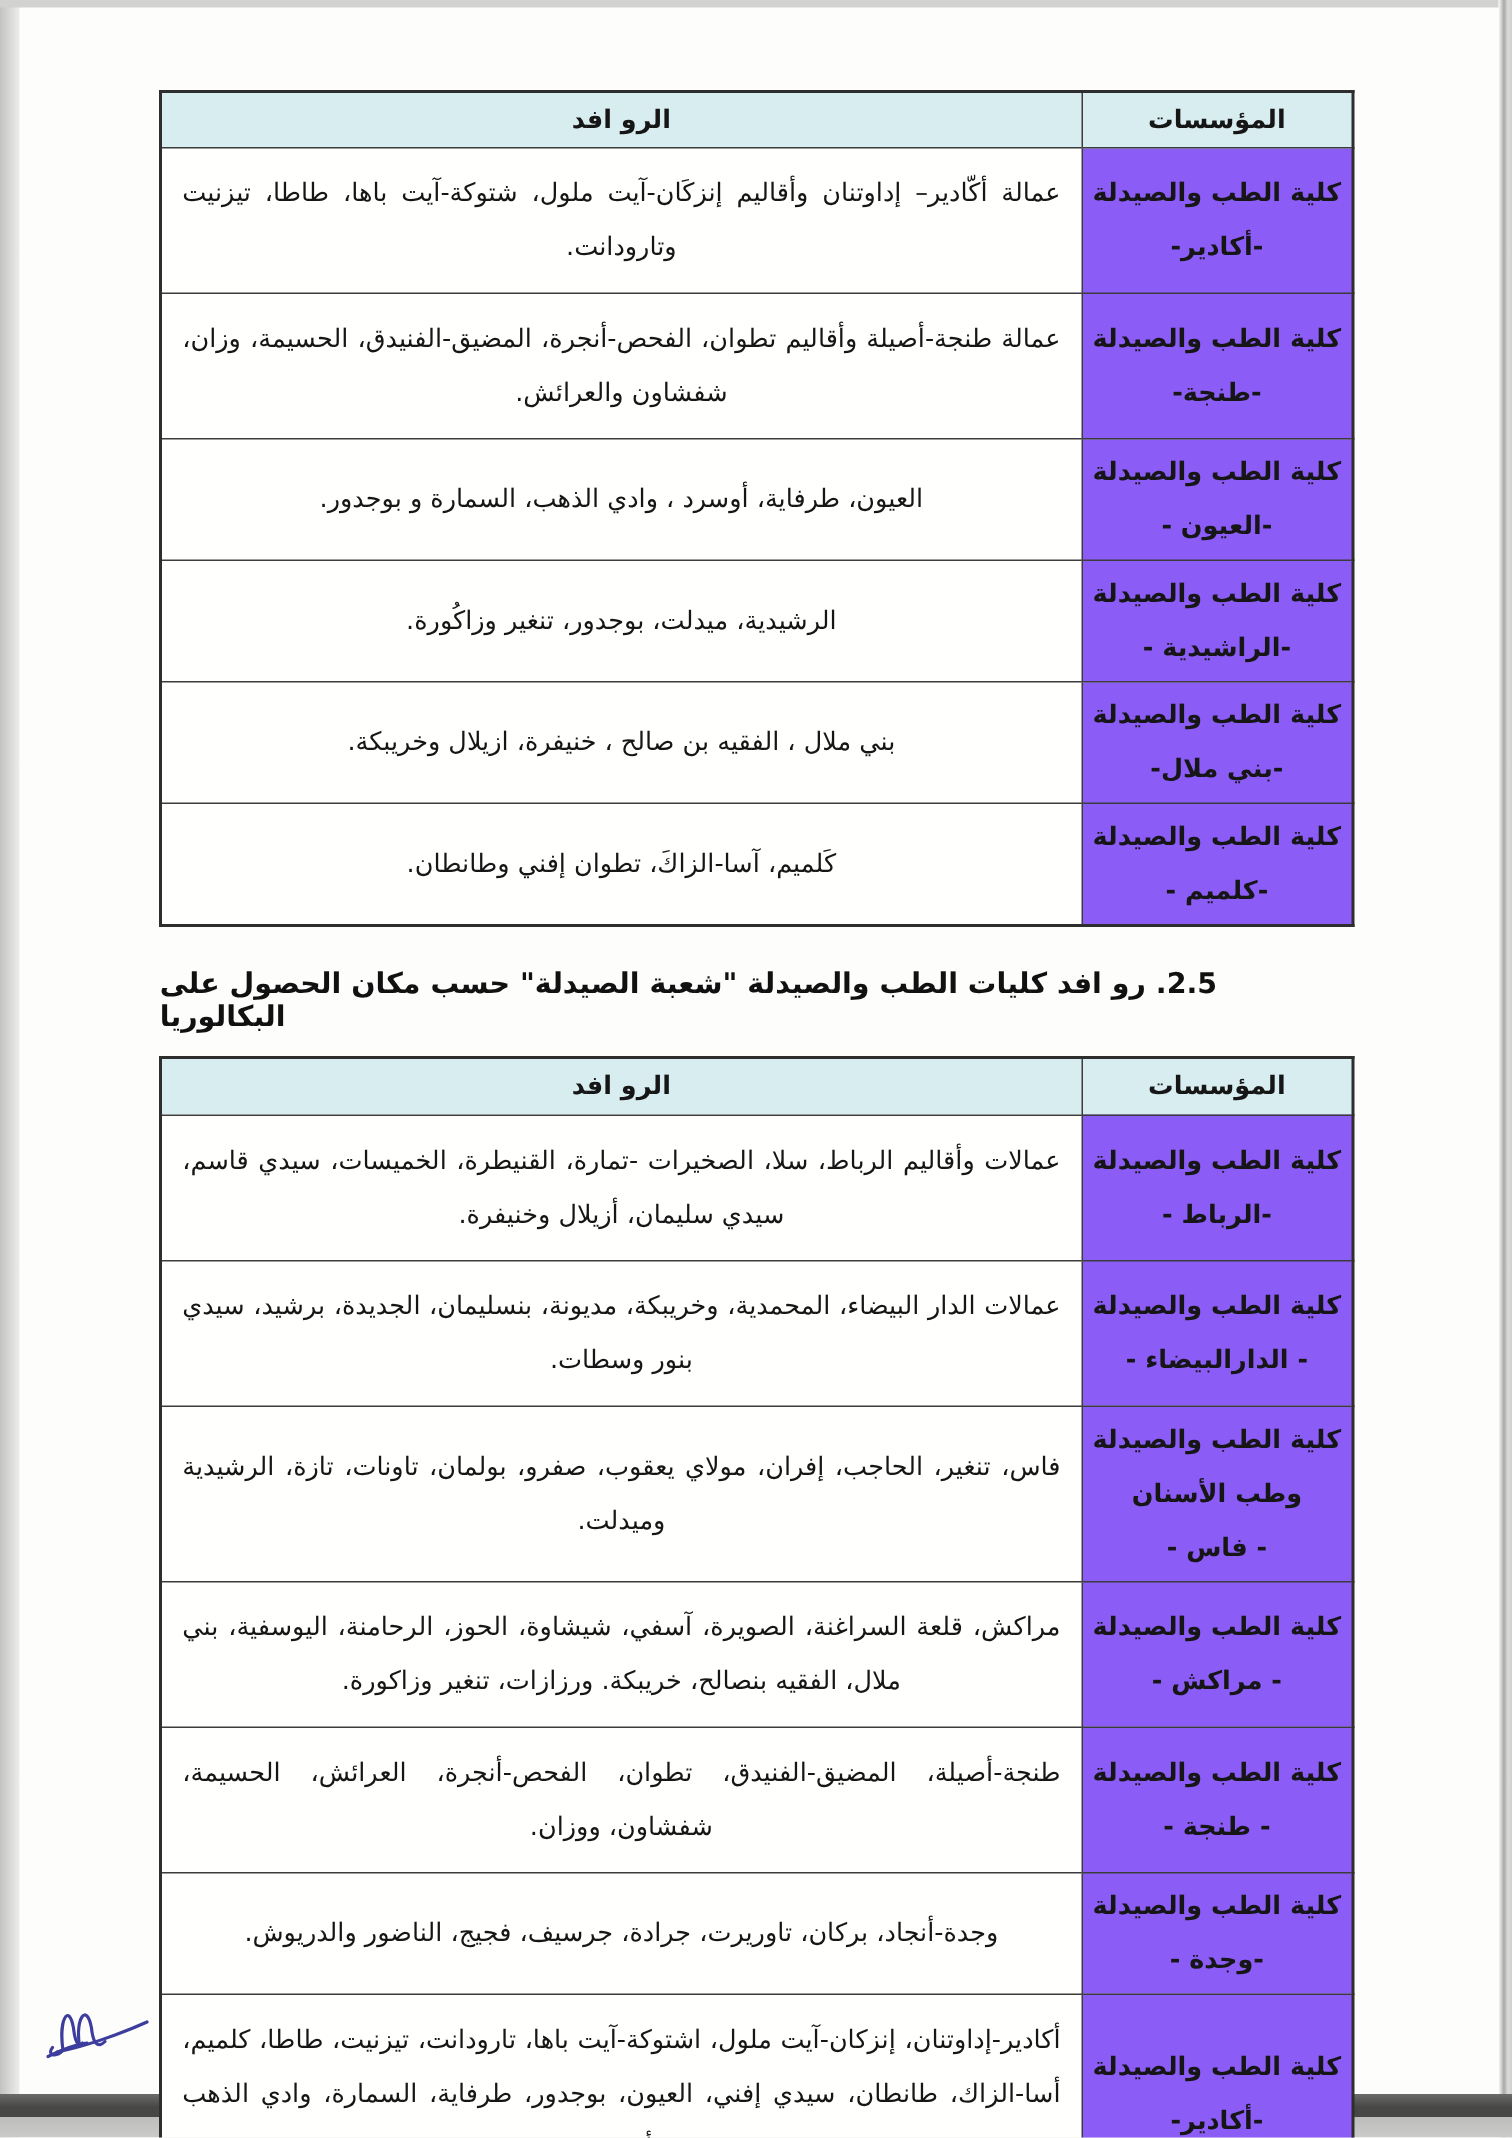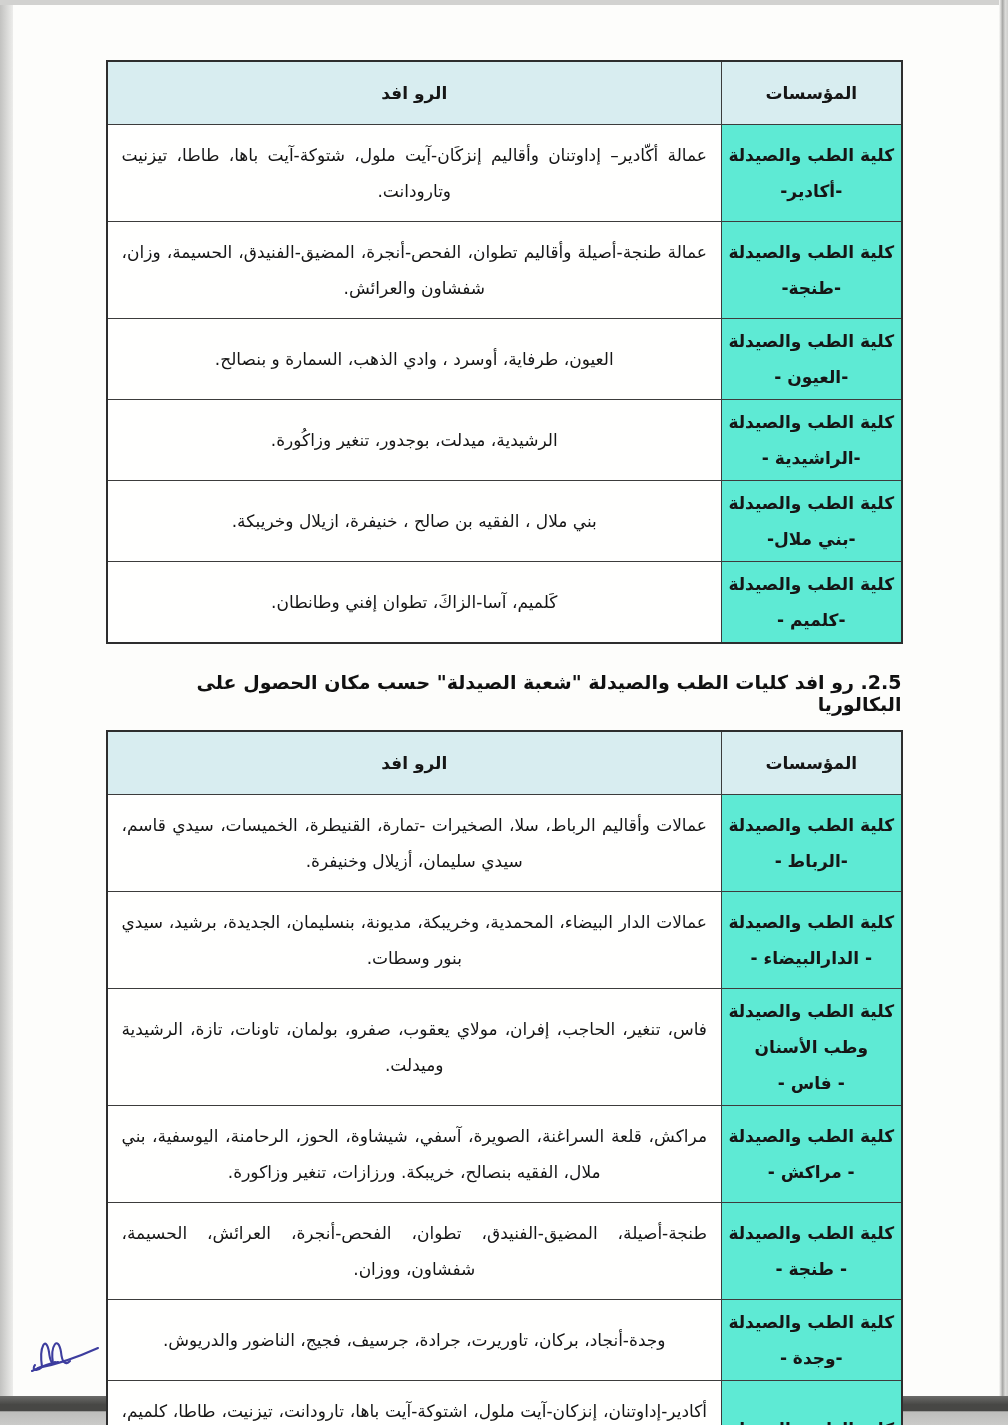--- a/index.html
+++ b/index.html
@@ -36,43 +36,43 @@
   }
   table.doc-table { border: 2.2px solid #2e2e2e; }
   col.inst-col { width: 180px; }
   col.feed-col { width: 615px; }
 
   th.hdr {
     background: #d8edf0;
     font-weight: bold;
     font-size: 18px;
     text-align: center;
-    padding: 21px 8px;
+    padding: 8px 8px;
     margin-left: 31px;
   }
   td.inst {
     font-weight: bold;
     text-align: center;
     white-space: pre-line;
     line-height: 36px;
     padding: 4px 6px;
-    background: #5eead4;
+    background: #8b5cf6;
   }
   td.feed {
     text-align: justify;
     text-align-last: center;
     line-height: 36px;
     padding: 12px 14px;
     background: #fffffe;
   }
 
   .section-heading {
     width: 795px;
     margin: 27px auto 15px auto;
-    text-align: right;
+    text-align: left;
     font-weight: bold;
     font-size: 19px;
     color: #111;
   }
 
   .page-number {
     margin-top: 58px;
     text-align: center;
     font-family: "DejaVu Serif", serif;
     font-size: 16px;
@@ -113,21 +113,21 @@
       <td class="feed">عمالة أكّادير– إداوتنان وأقاليم إنزكَان-آيت ملول، شتوكة-آيت باها، طاطا، تيزنيت وتارودانت.</td>
     </tr>
     <tr style="height:70px">
       <td class="inst">كلية الطب والصيدلة
 -طنجة-</td>
       <td class="feed">عمالة طنجة-أصيلة وأقاليم تطوان، الفحص-أنجرة، المضيق-الفنيدق، الحسيمة، وزان، شفشاون والعرائش.</td>
     </tr>
     <tr style="height:70px">
       <td class="inst">كلية الطب والصيدلة
 -العيون -</td>
-      <td class="feed">العيون، طرفاية، أوسرد ، وادي الذهب، السمارة و بنصالح.</td>
+      <td class="feed">العيون، طرفاية، أوسرد ، وادي الذهب، السمارة و بوجدور.</td>
     </tr>
     <tr style="height:75px">
       <td class="inst">كلية الطب والصيدلة
 -الراشيدية -</td>
       <td class="feed">الرشيدية، ميدلت، بوجدور، تنغير وزاكُورة.</td>
     </tr>
     <tr style="height:70px">
       <td class="inst">كلية الطب والصيدلة
 -بني ملال-</td>
       <td class="feed">بني ملال ، الفقيه بن صالح ، خنيفرة، ازيلال وخريبكة.</td>

